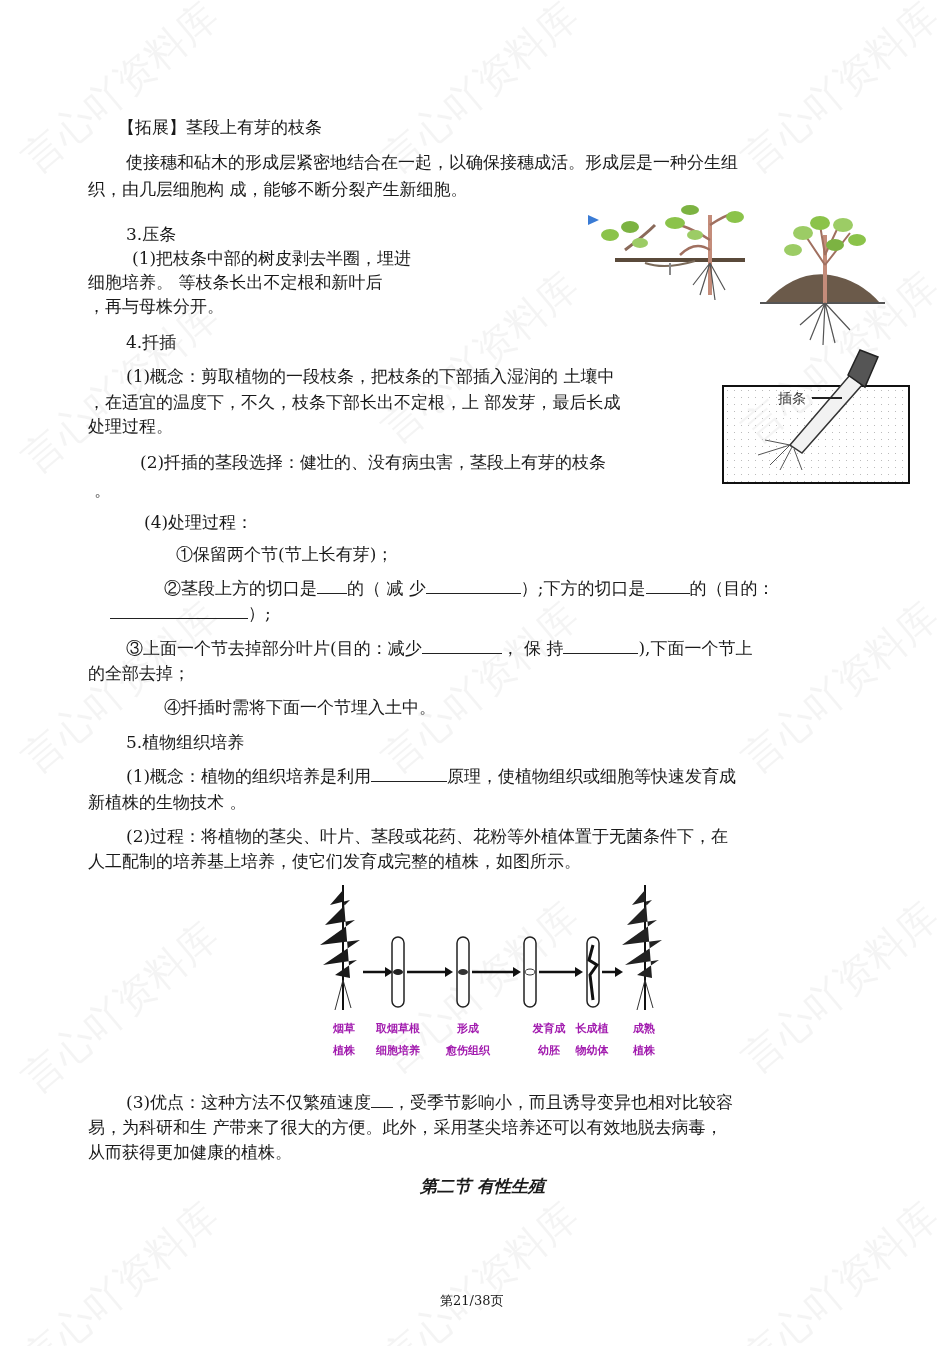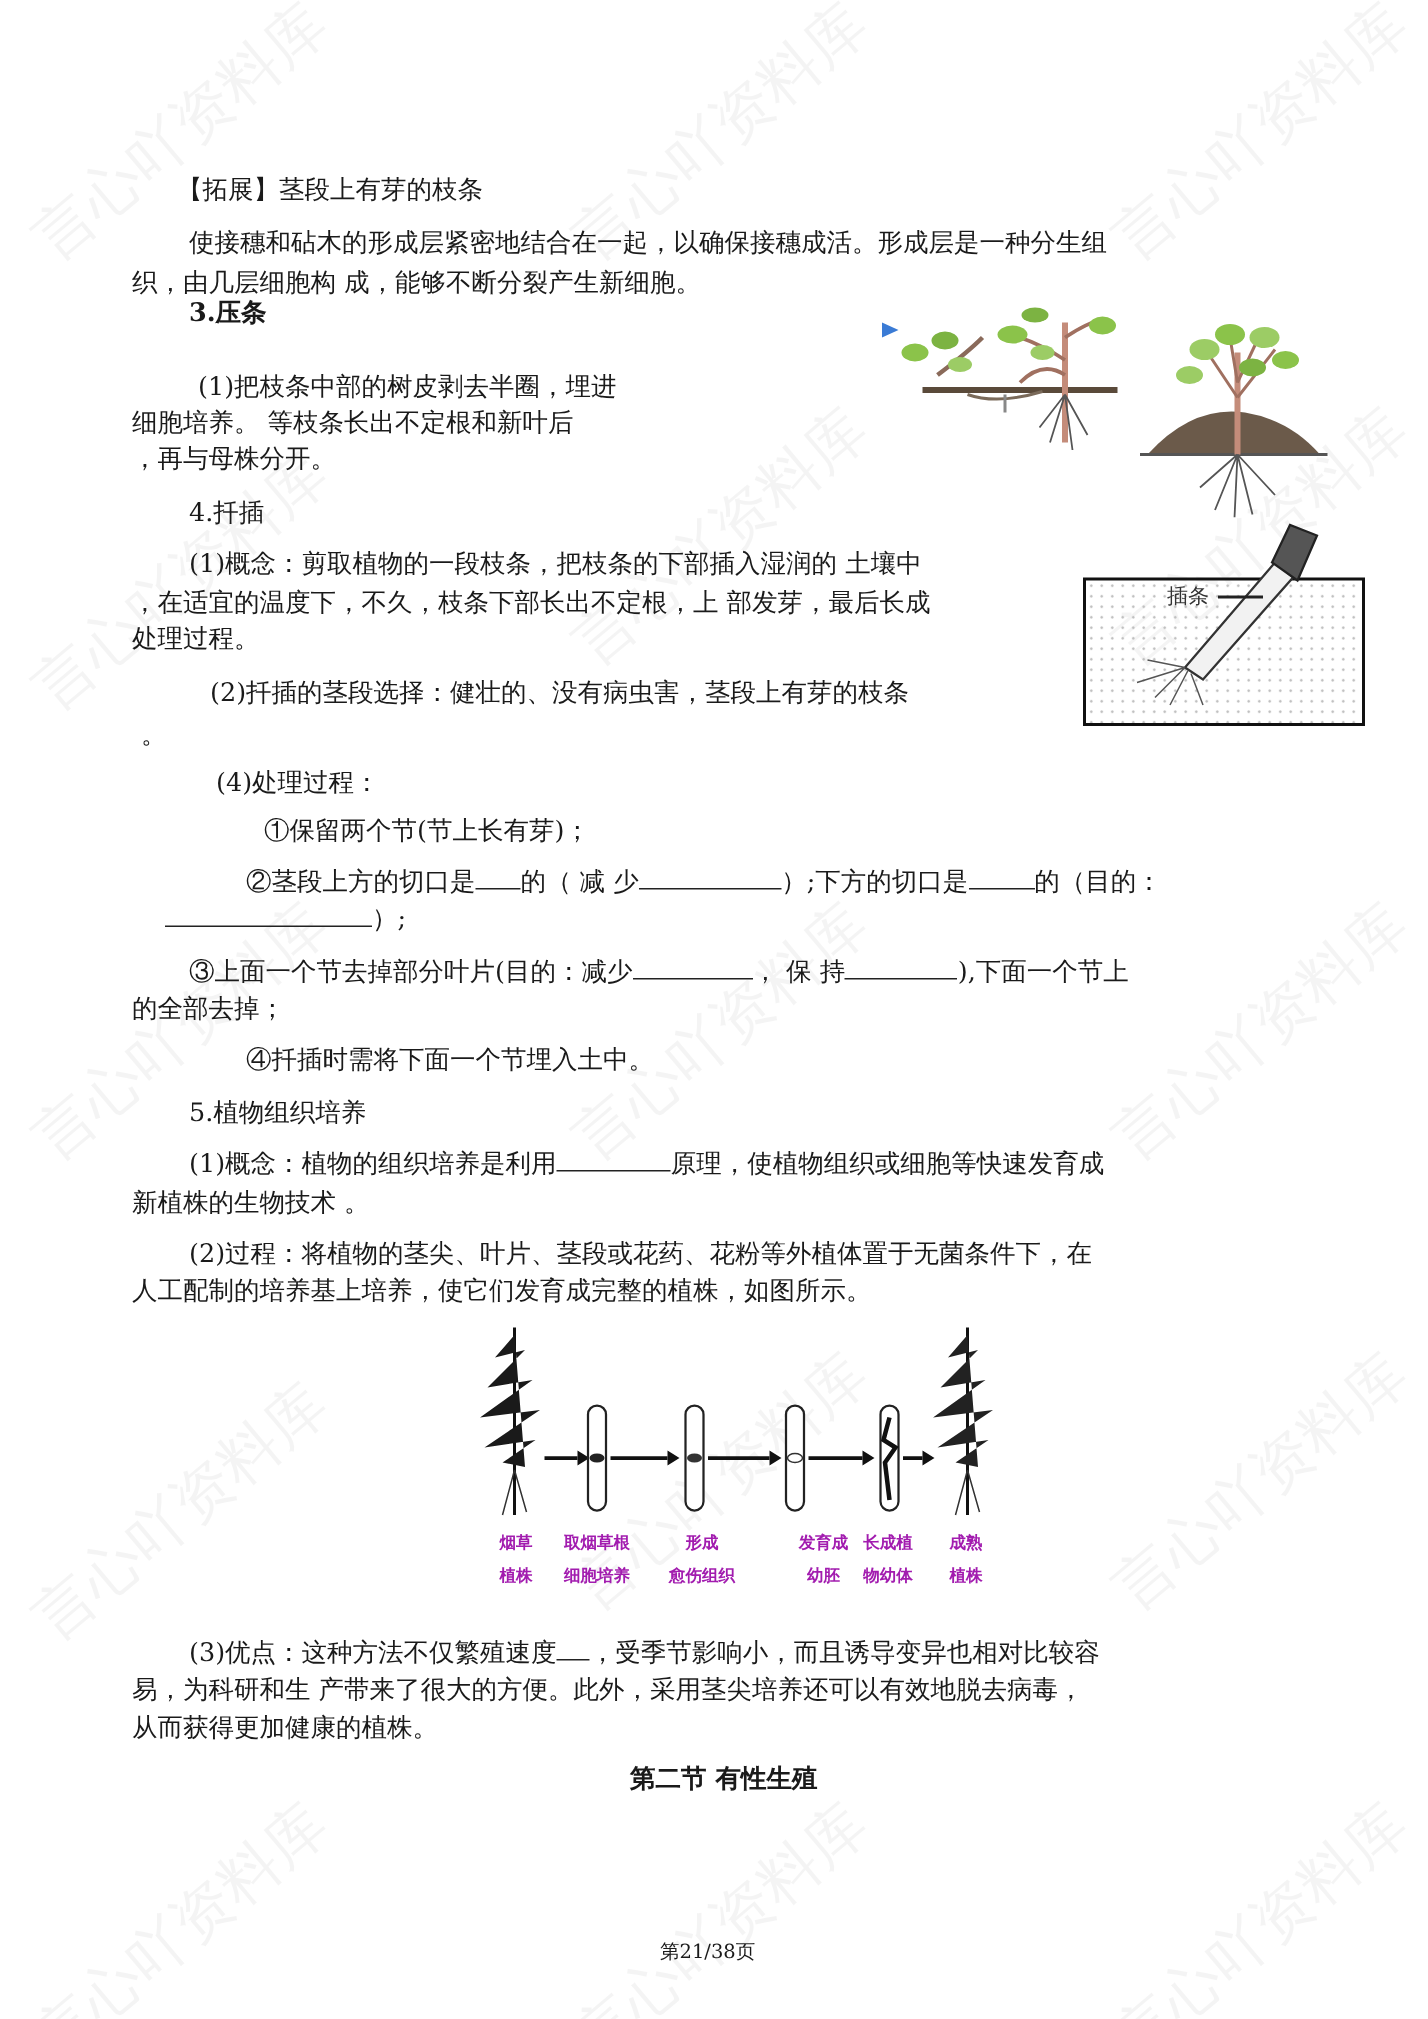--- a/index.html
+++ b/index.html
@@ -6,21 +6,21 @@
   body {
     width: 952px; height: 1346px; background: #ffffff; position: relative; overflow: hidden;
     font-family: "DejaVu Serif", "Liberation Serif", serif; color: #1a1a1a;
   }
   .watermark {
     position: absolute; color: rgba(0,0,0,0.045); font-size: 40px; transform: rotate(-40deg);
     font-family: "DejaVu Sans", sans-serif; white-space: nowrap; pointer-events: none;
   }
   .p { position: absolute; font-size: 17px; line-height: 24px; white-space: nowrap; }
   .blank { display: inline-block; border-bottom: 1.2px solid #222; height: 16px; vertical-align: baseline; }
-  .heading-bold { font-weight: bold; font-family: "DejaVu Sans", sans-serif; font-size: 17px; }
+  .heading-bold { font-weight: bold; font-family: "DejaVu Sans", sans-serif; font-size: 17px; font-style: italic; }
   .caption { position: absolute; font-size: 11px; line-height: 22px; text-align: center; font-family: "DejaVu Sans", sans-serif; font-weight: bold; color: #a21caf; }
   .footer { position: absolute; font-size: 13px; }
 </style>
 </head>
 <body>
 
 <div class="watermark" style="left:0px;top:60px;">言心吖资料库</div>
 <div class="watermark" style="left:360px;top:60px;">言心吖资料库</div>
 <div class="watermark" style="left:720px;top:60px;">言心吖资料库</div>
 <div class="watermark" style="left:0px;top:360px;">言心吖资料库</div>
@@ -33,21 +33,21 @@
 <div class="watermark" style="left:360px;top:960px;">言心吖资料库</div>
 <div class="watermark" style="left:720px;top:960px;">言心吖资料库</div>
 <div class="watermark" style="left:0px;top:1260px;">言心吖资料库</div>
 <div class="watermark" style="left:360px;top:1260px;">言心吖资料库</div>
 <div class="watermark" style="left:720px;top:1260px;">言心吖资料库</div>
 
 <div class="p" style="left:118px;top:115px;">【拓展】茎段上有芽的枝条</div>
 <div class="p" style="left:126px;top:150px;">使接穗和砧木的形成层紧密地结合在一起，以确保接穗成活。形成层是一种分生组</div>
 <div class="p" style="left:88px;top:177px;">织，由几层细胞构 成，能够不断分裂产生新细胞。</div>
 
-<div class="p" style="left:126px;top:197px;font-weight:bold;">3.压条</div>
+<div class="p" style="left:126px;top:222px;">3.压条</div>
 <div class="p" style="left:132px;top:246px;">(1)把枝条中部的树皮剥去半圈，埋进</div>
 <div class="p" style="left:88px;top:270px;">细胞培养。 等枝条长出不定根和新叶后</div>
 <div class="p" style="left:88px;top:294px;">，再与母株分开。</div>
 
 <svg style="position:absolute;left:585px;top:195px;" width="305" height="150" viewBox="0 0 305 150">
   <polygon points="3,20 14,25 3,30" fill="#3a7bd5"></polygon>
   <path d="M30,65 L160,65" stroke="#5a4a3a" stroke-width="4"></path>
   <path d="M60,68 Q80,75 110,66" stroke="#7a6a5a" stroke-width="2" fill="none"></path>
   <line x1="85" y1="68" x2="85" y2="80" stroke="#888" stroke-width="2"></line>
   <path d="M40,55 Q60,40 70,30" stroke="#8a6a5a" stroke-width="3" fill="none"></path>

